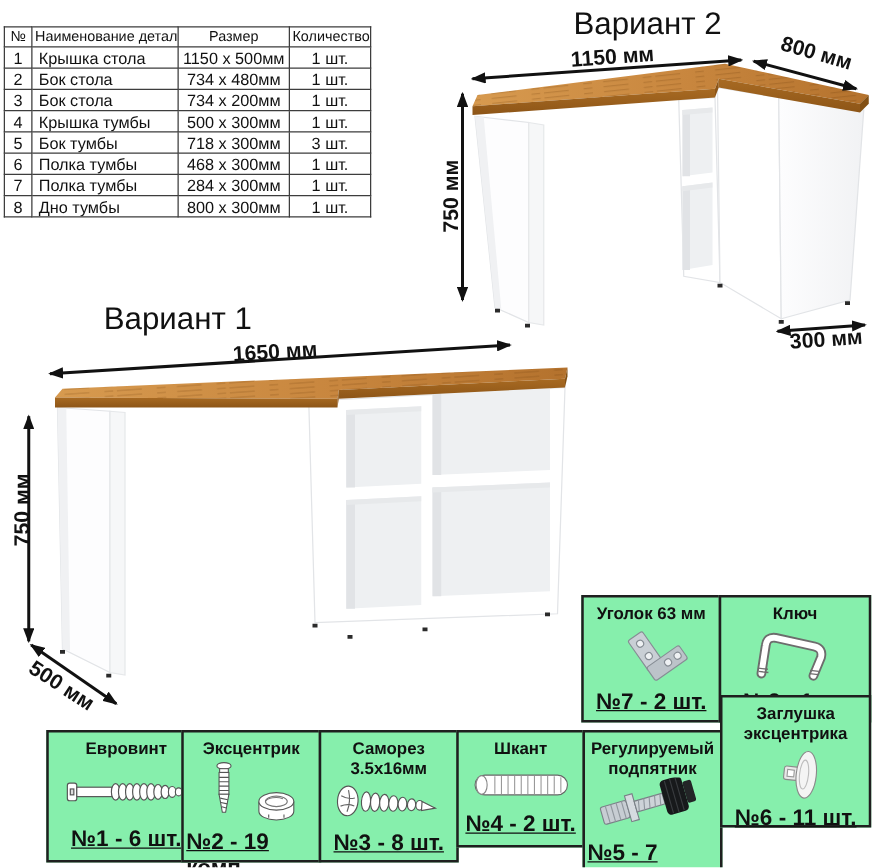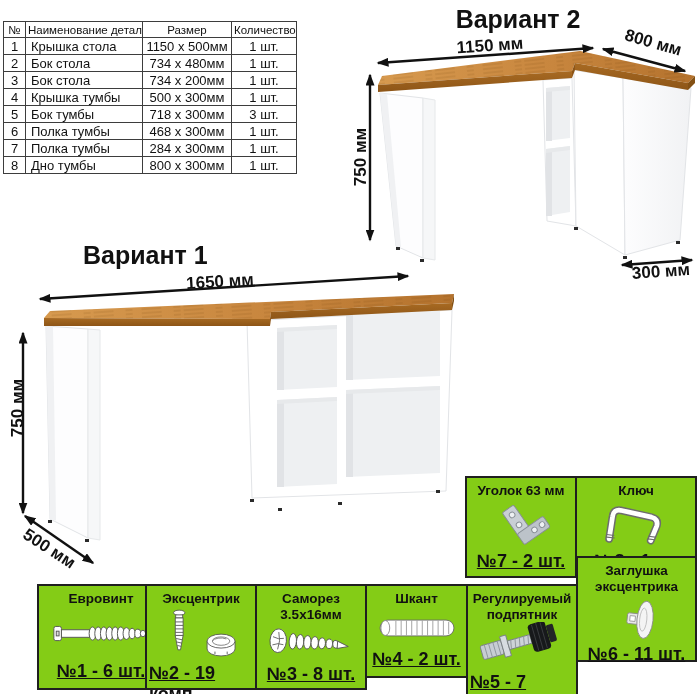--- a/index.html
+++ b/index.html
@@ -6,28 +6,28 @@
   .sheet{position:relative;width:700px;height:694px;background:#fff;
          font-family:"Liberation Sans",sans-serif;color:#111;overflow:hidden;}
 
   
   table.parts{position:absolute;left:3px;top:21px;border-collapse:collapse;table-layout:fixed;width:293px;}
   table.parts th,table.parts td{border:1px solid #3d3d3d;overflow:hidden;white-space:nowrap;}
   table.parts th{font-size:11.5px;font-weight:400;height:15px;padding:0 2px;text-align:center;}
   table.parts td{font-size:13px;height:16px;padding:0 3px;text-align:center;}
   table.parts td.nm{text-align:left;padding-left:5px;}
 
-  .title{position:absolute;font-size:25px;font-weight:700;white-space:nowrap;}
+  .title{position:absolute;font-size:25px;font-weight:400;white-space:nowrap;}
 
   .dim{position:absolute;font-size:17px;font-weight:700;white-space:nowrap;text-align:center;transform-origin:50% 50%;}
 
   .ill{position:absolute;}
 
   
-  .hwbox{position:absolute;border:2px solid #1f1f1f;background:#84cc16;box-sizing:border-box;
+  .hwbox{position:absolute;border:2px solid #1f1f1f;background:#86efac;box-sizing:border-box;
          display:flex;flex-direction:column;align-items:center;}
   .hwtitle{padding:5px 2px 0;text-align:center;font-weight:700;font-size:13.5px;line-height:1.15;}
   .hwicon{flex:1;display:flex;align-items:center;justify-content:center;width:100%;}
   .hwcount{padding:0 2px 6px;text-align:left;font-weight:700;font-size:18px;text-decoration:underline;}
 </style>
 </head>
 <body>
 
 <div class="sheet">
 

